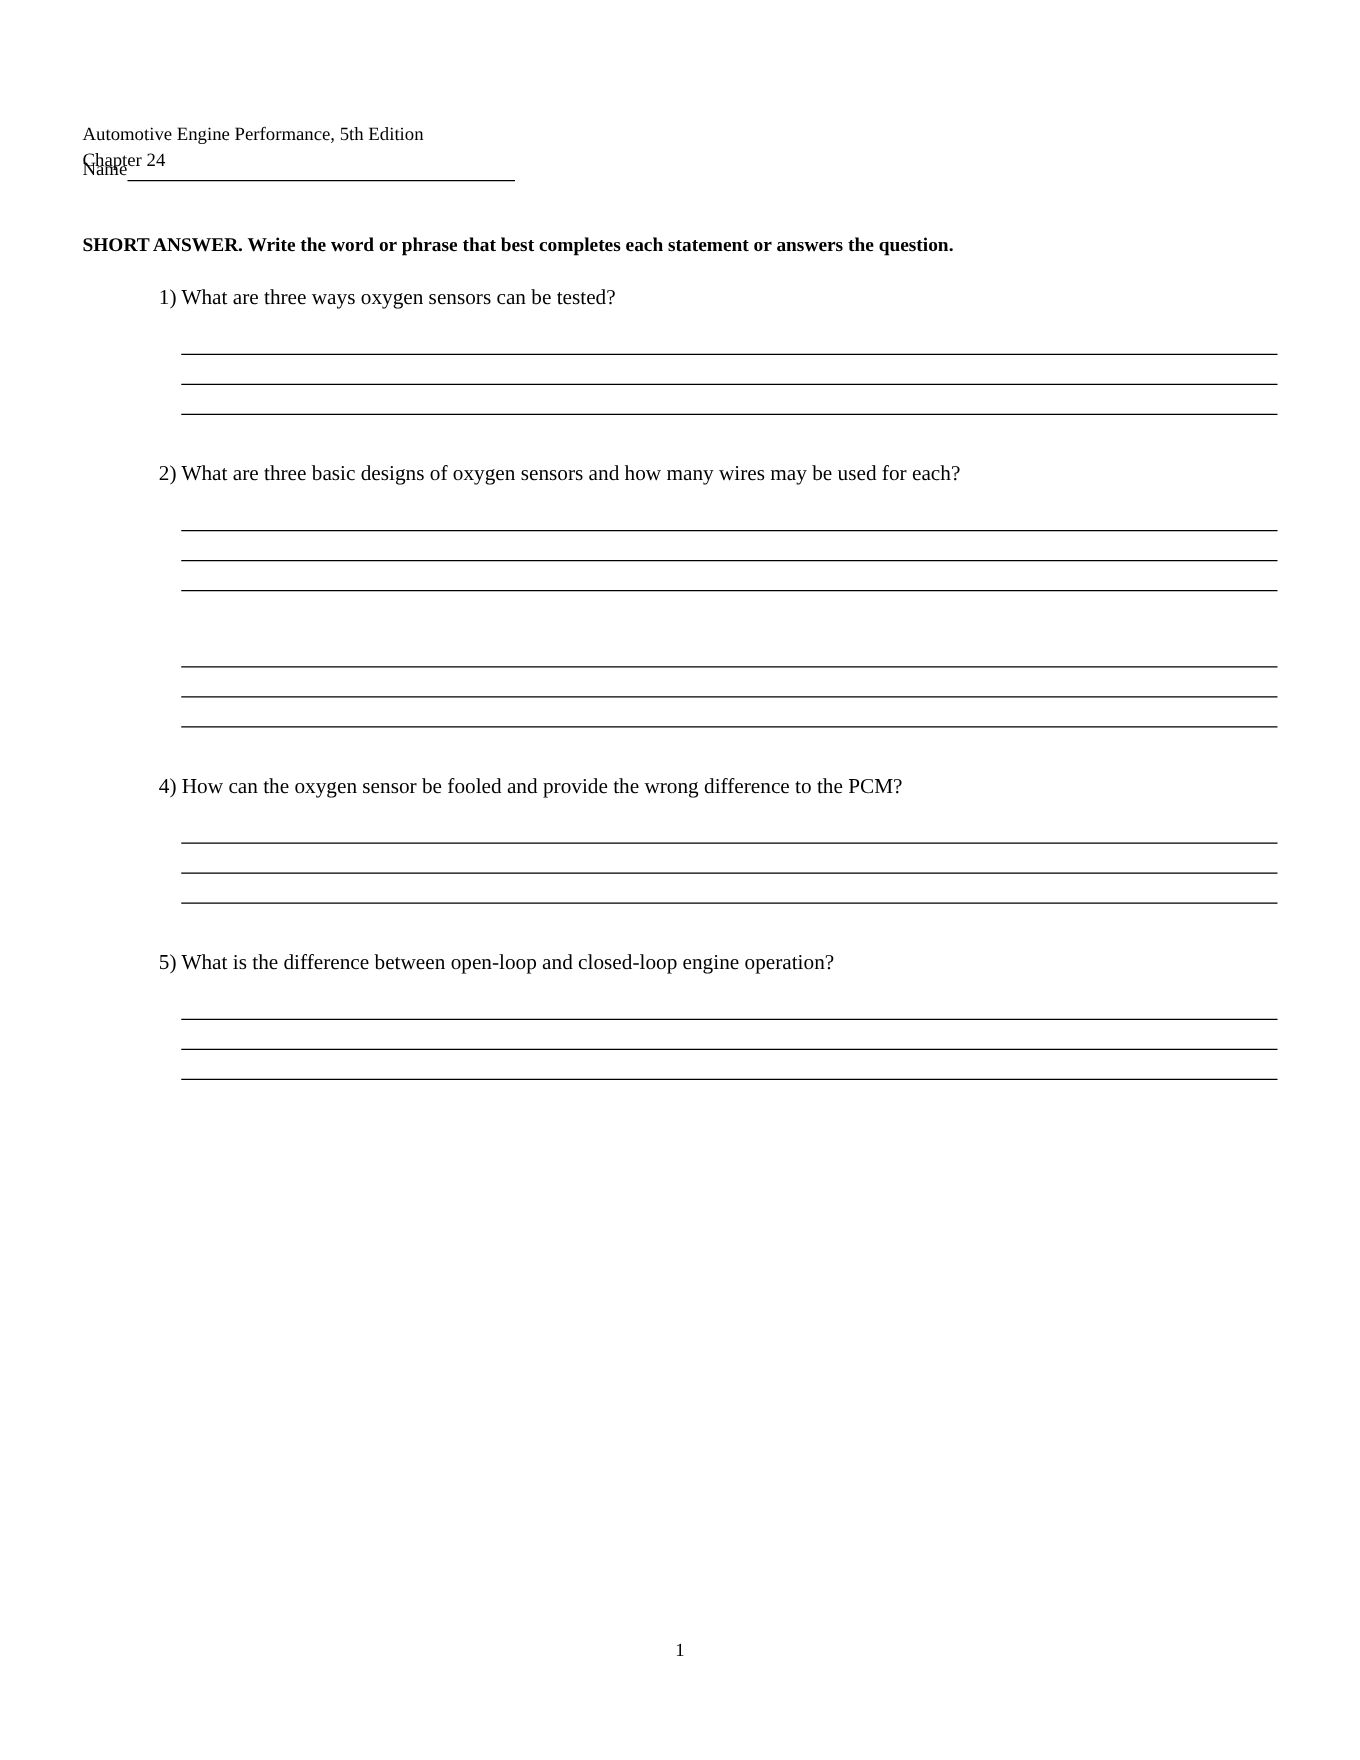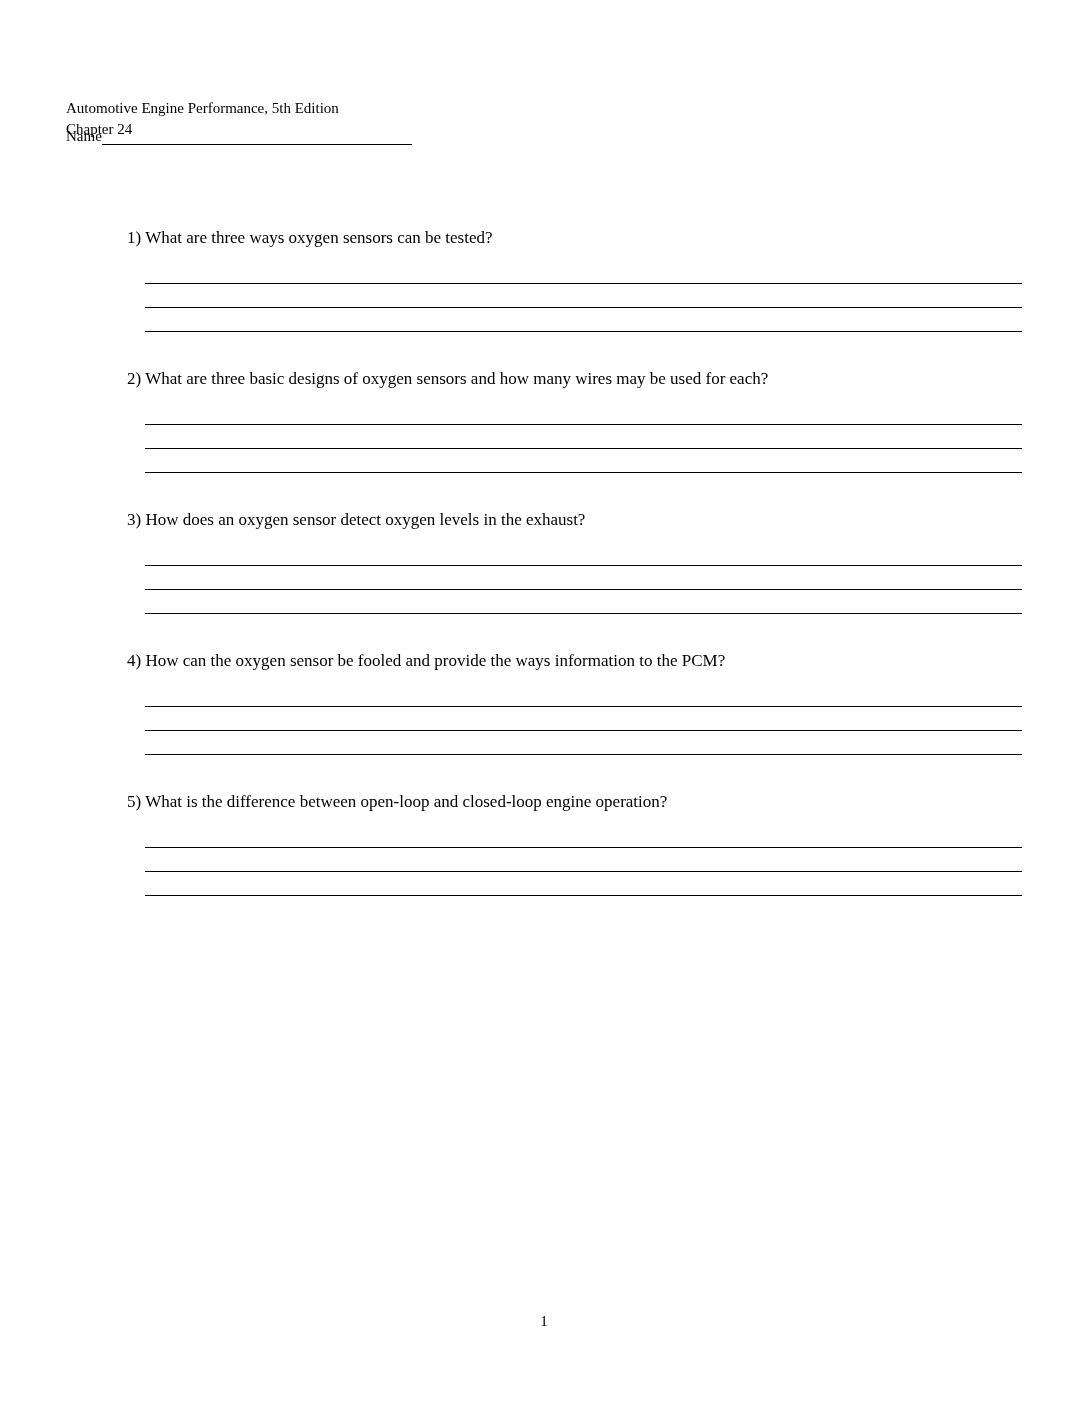--- a/index.html
+++ b/index.html
@@ -82,20 +82,21 @@
 
   <div class="doc-header">
     <div>Automotive Engine Performance, 5th Edition</div>
     <div>Chapter 24</div>
   </div>
 
   <div class="name-row">
     <span>Name</span><span class="name-line"></span>
   </div>
 
+  <div class="instructions">SHORT ANSWER.  Write the word or phrase that best completes each statement or answers the question.</div>
 
   <div class="questions">
 
     <div class="question">
       <div class="q-text">
         <span>1)</span>
         <span>What are three ways oxygen sensors can be tested?</span>
       </div>
       <div class="answer-lines">
         <div class="answer-line"></div>
@@ -110,35 +111,31 @@
         <span>What are three basic designs of oxygen sensors and how many wires may be used for each?</span>
       </div>
       <div class="answer-lines">
         <div class="answer-line"></div>
         <div class="answer-line"></div>
         <div class="answer-line"></div>
       </div>
     </div>
 
     <div class="question">
-      <div class="q-text">
-        <span>3)</span>
-        <span>How does an oxygen sensor detect oxygen levels in the exhaust?</span>
-      </div>
       <div class="answer-lines">
         <div class="answer-line"></div>
         <div class="answer-line"></div>
         <div class="answer-line"></div>
       </div>
     </div>
 
     <div class="question">
       <div class="q-text">
         <span>4)</span>
-        <span>How can the oxygen sensor be fooled and provide the ways information to the PCM?</span>
+        <span>How can the oxygen sensor be fooled and provide the wrong difference to the PCM?</span>
       </div>
       <div class="answer-lines">
         <div class="answer-line"></div>
         <div class="answer-line"></div>
         <div class="answer-line"></div>
       </div>
     </div>
 
     <div class="question">
       <div class="q-text">

